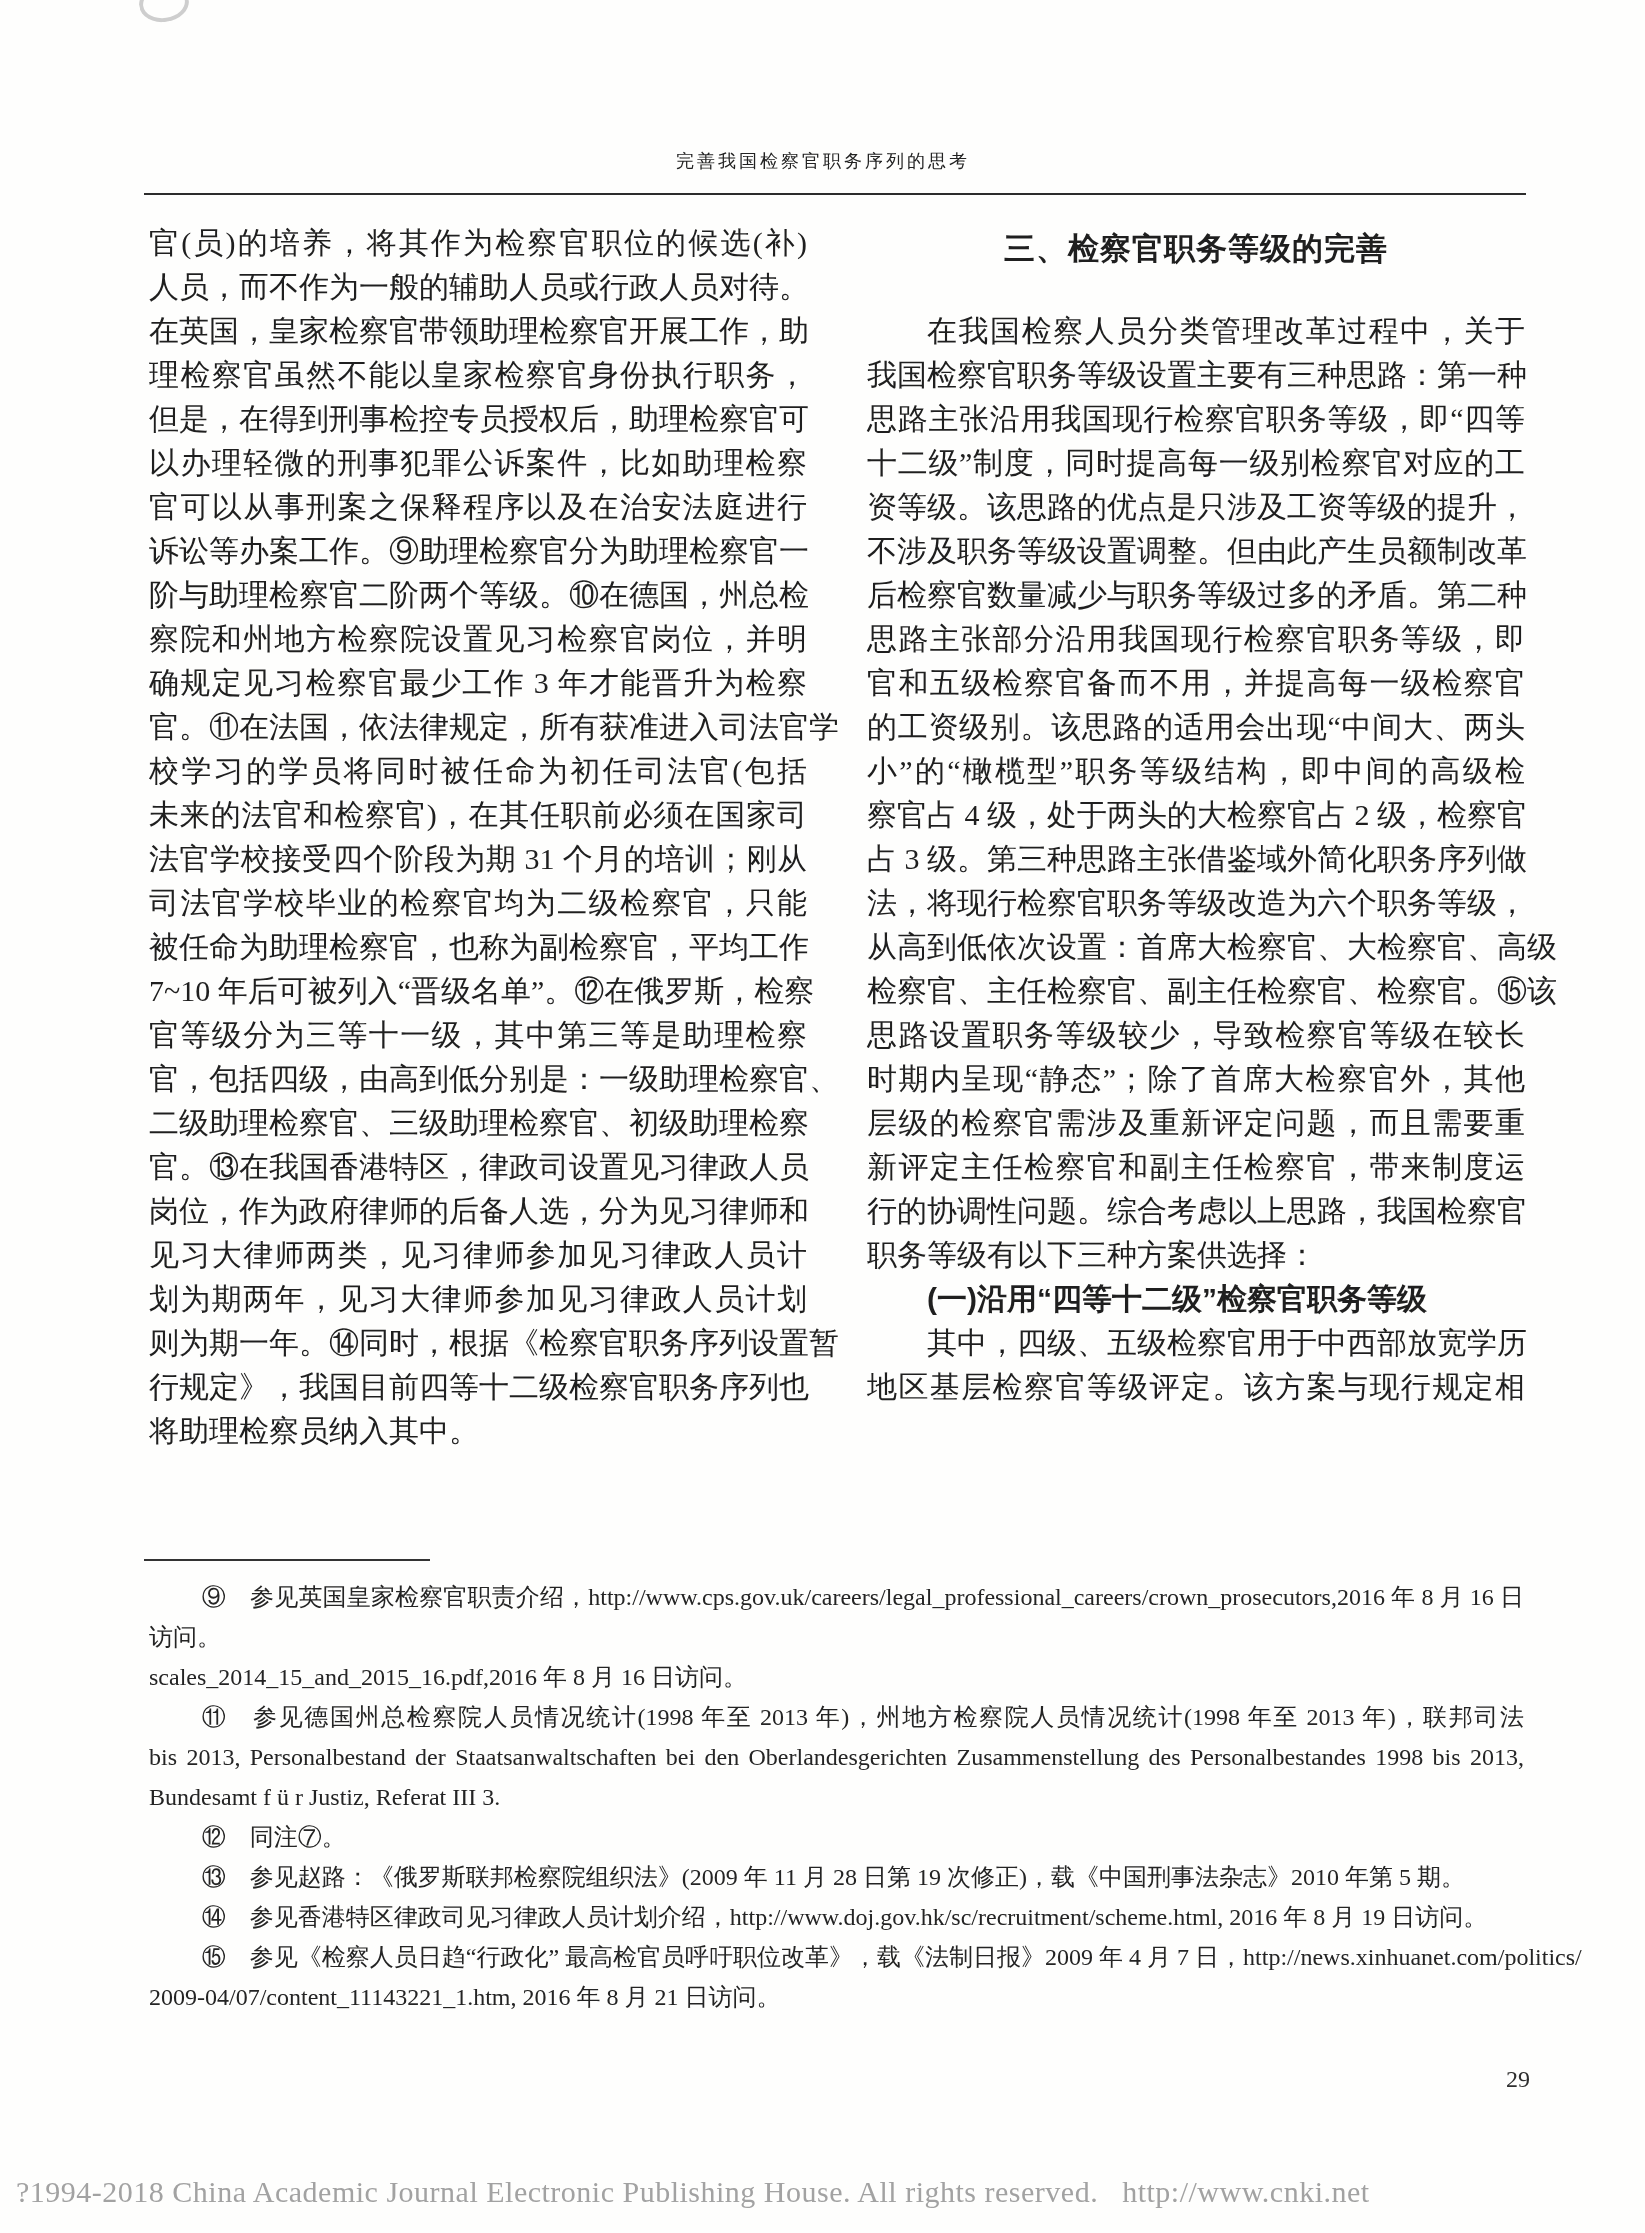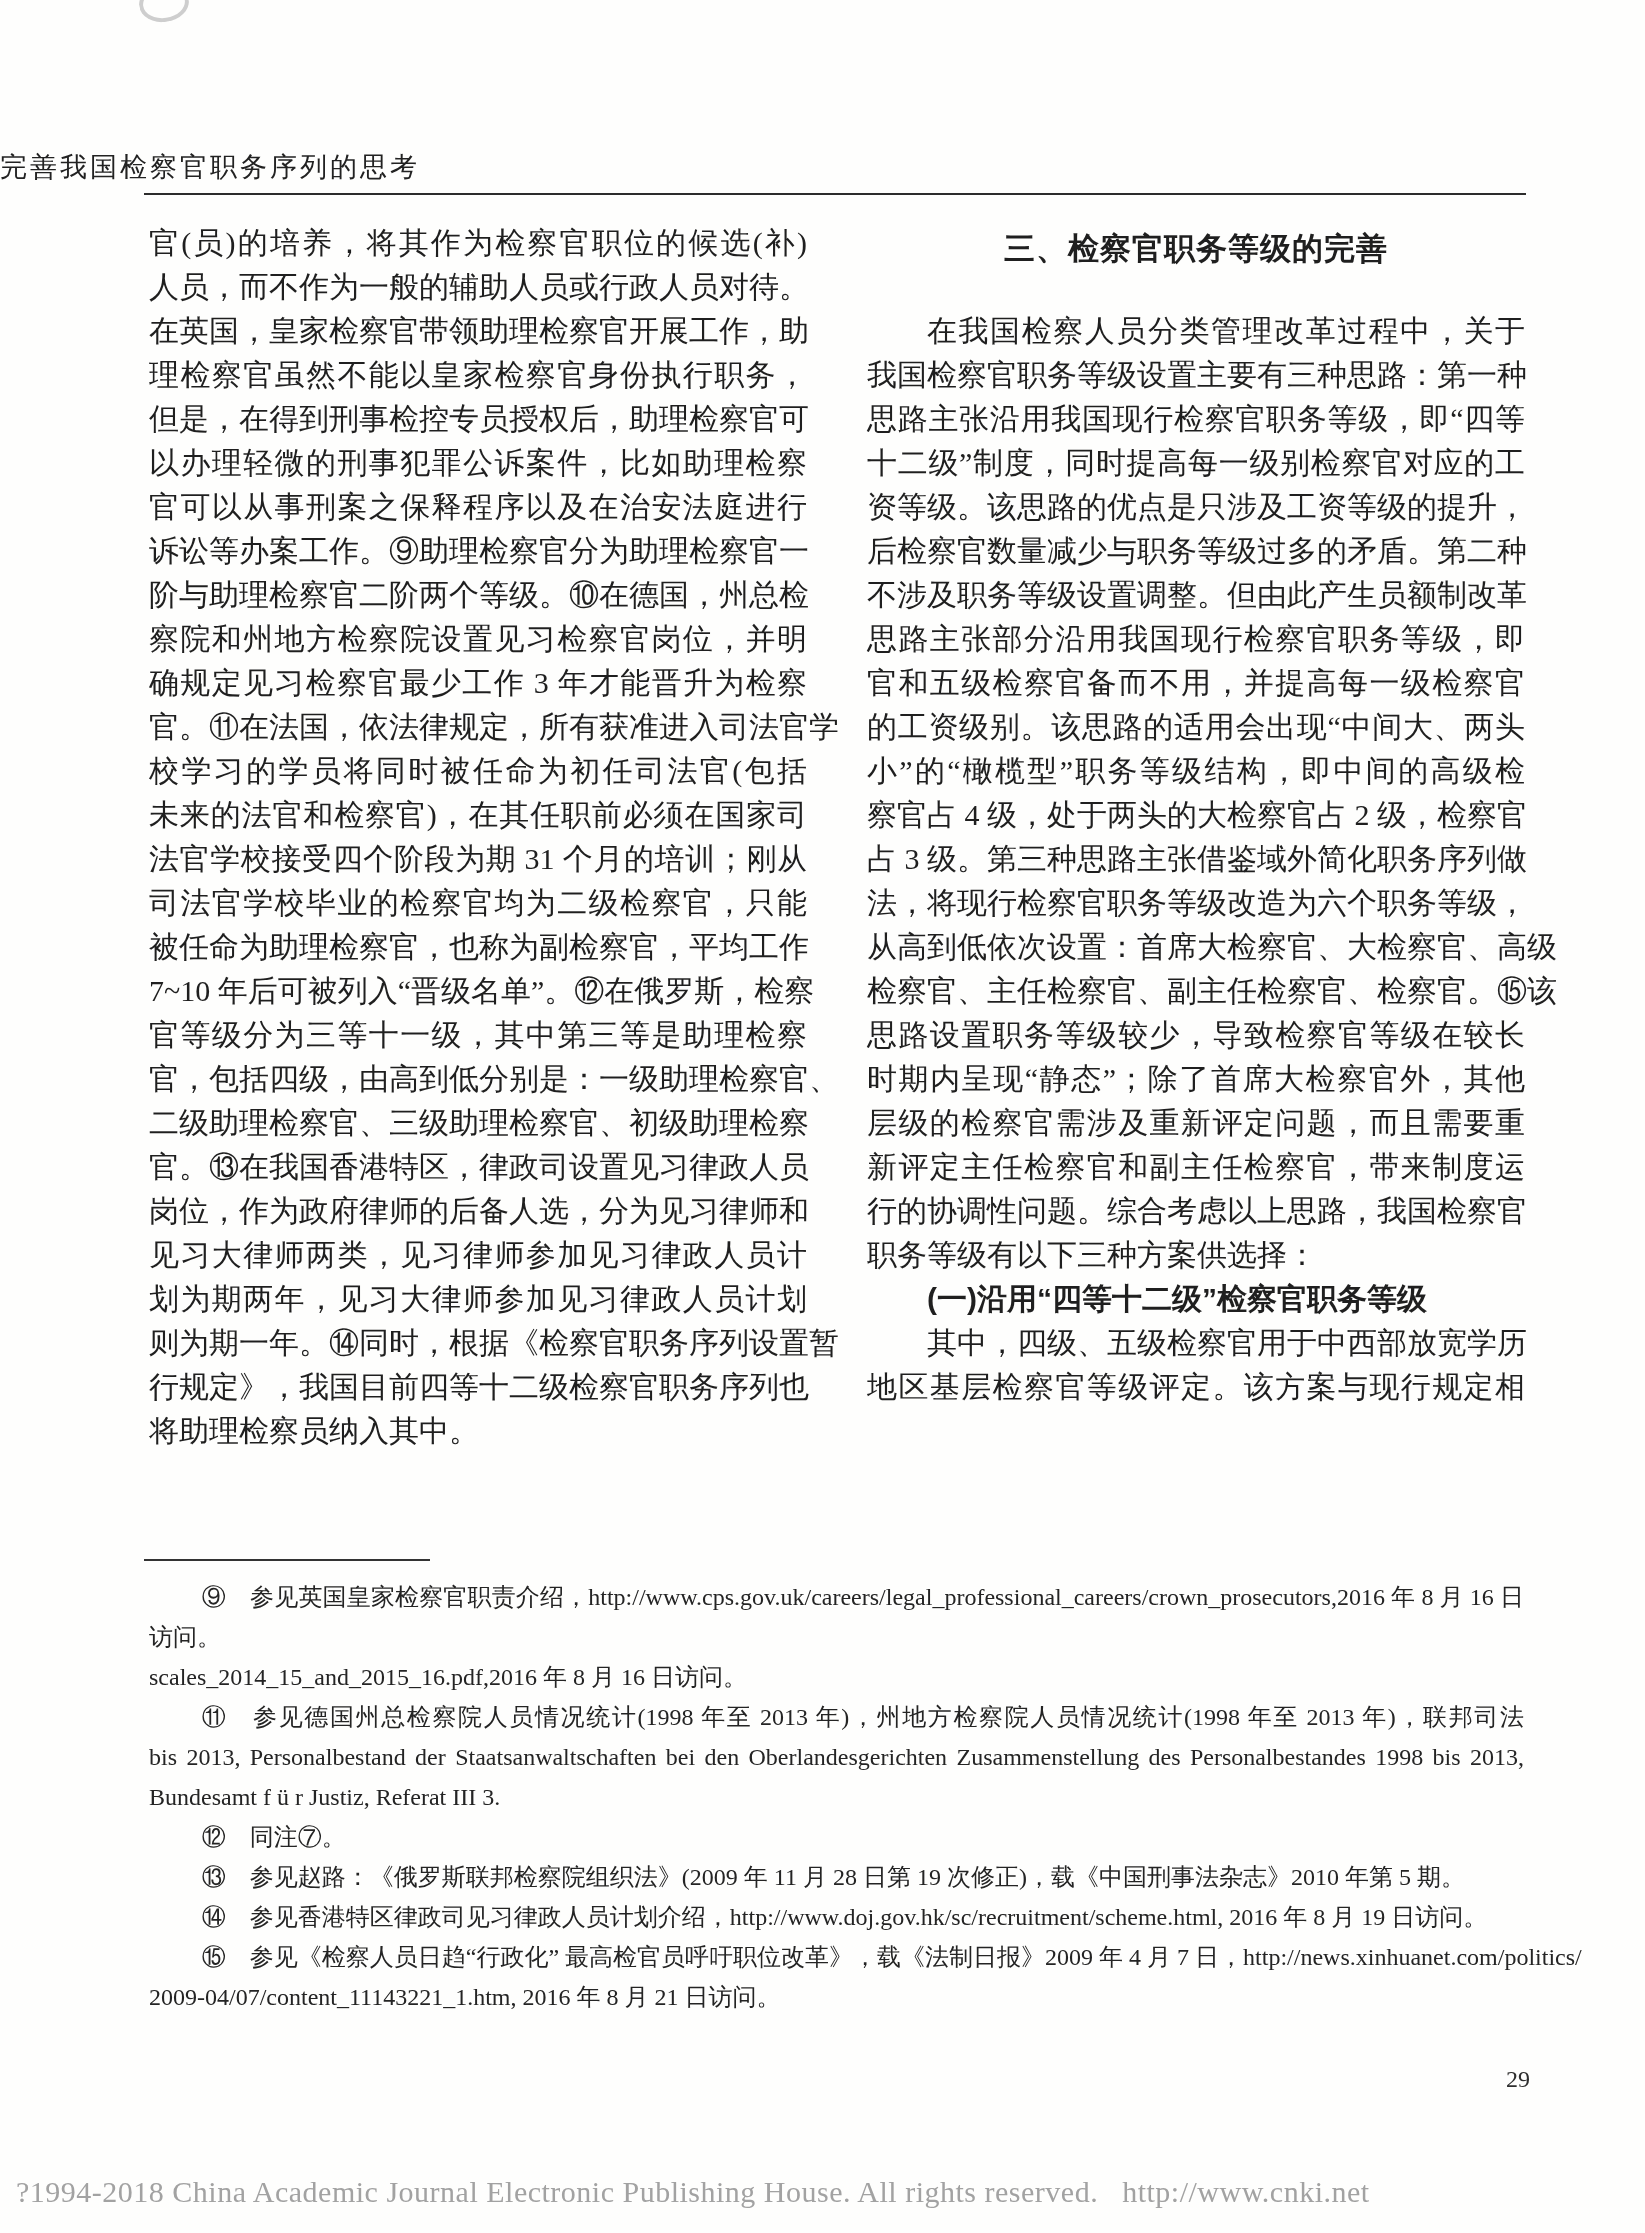--- a/index.html
+++ b/index.html
@@ -8,21 +8,21 @@
     background:#fefefd; overflow:hidden;
     font-family:"Liberation Serif","DejaVu Serif",serif; color:#1f1f1f;
   }
   .scan-artifact{
     position:absolute; top:-16px; left:139px; width:42px; height:30px;
     border:4px solid #b5b5b5; border-radius:50%;
     border-top-color:transparent; opacity:.65; transform:rotate(-8deg);
   }
   .doc-title{
     position:absolute; top:149px; left:0; width:100%;
-    text-align:left; font-size:27px; letter-spacing:3px; color:#222;
+    text-align:center; font-size:18px; letter-spacing:3px; color:#222;
   }
   .title-rule{
     position:absolute; top:193px; left:144px; width:1382px; height:2px;
     background:#2c2c2c;
   }
   .body-cols{
     position:absolute; top:221px; left:149px; width:1375px;
     display:flex; gap:60px;
   }
   .col{ width:658px; font-size:30px; line-height:44px; }
@@ -99,22 +99,22 @@
         <div class="ln">行规定》，我国目前四等十二级检察官职务序列也</div>
         <div class="ln end">将助理检察员纳入其中。</div>
       </div>
     <div class="col">
         <div class="ln hdr">三、检察官职务等级的完善</div>
         <div class="ln ind">在我国检察人员分类管理改革过程中，关于</div>
         <div class="ln">我国检察官职务等级设置主要有三种思路：第一种</div>
         <div class="ln">思路主张沿用我国现行检察官职务等级，即“四等</div>
         <div class="ln">十二级”制度，同时提高每一级别检察官对应的工</div>
         <div class="ln">资等级。该思路的优点是只涉及工资等级的提升，</div>
+        <div class="ln">不涉及职务等级设置调整。但由此产生员额制改革</div>
         <div class="ln">后检察官数量减少与职务等级过多的矛盾。第二种</div>
-        <div class="ln">不涉及职务等级设置调整。但由此产生员额制改革</div>
         <div class="ln">思路主张部分沿用我国现行检察官职务等级，即</div>
         <div class="ln">官和五级检察官备而不用，并提高每一级检察官</div>
         <div class="ln">的工资级别。该思路的适用会出现“中间大、两头</div>
         <div class="ln">小”的“橄榄型”职务等级结构，即中间的高级检</div>
         <div class="ln">察官占 4 级，处于两头的大检察官占 2 级，检察官</div>
         <div class="ln">占 3 级。第三种思路主张借鉴域外简化职务序列做</div>
         <div class="ln">法，将现行检察官职务等级改造为六个职务等级，</div>
         <div class="ln">从高到低依次设置：首席大检察官、大检察官、高级</div>
         <div class="ln">检察官、主任检察官、副主任检察官、检察官。⑮该</div>
         <div class="ln">思路设置职务等级较少，导致检察官等级在较长</div>

